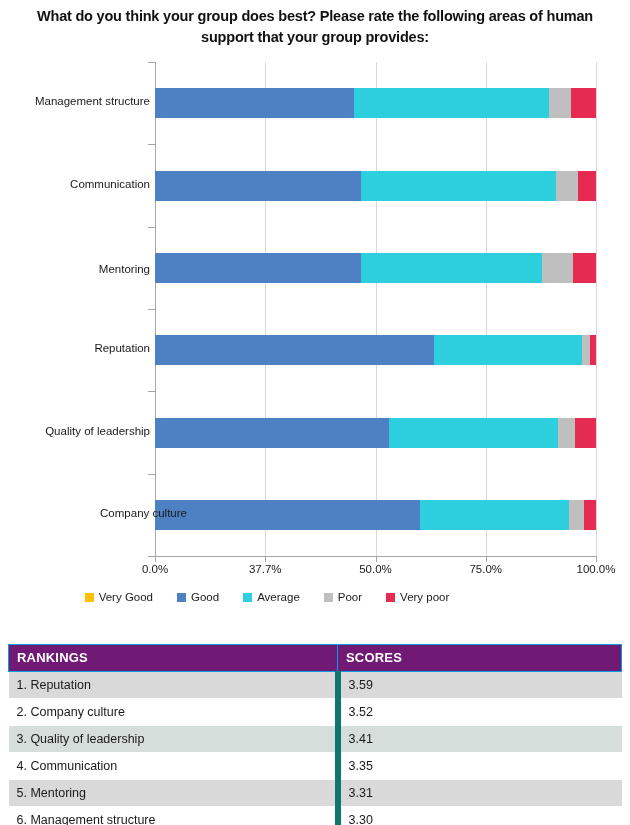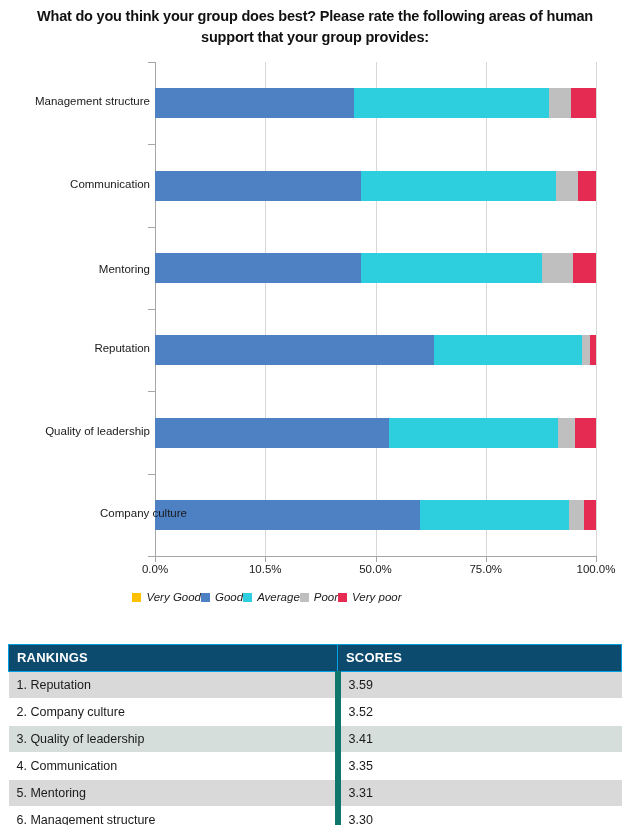--- a/index.html
+++ b/index.html
@@ -108,21 +108,21 @@
 
   
   #legend {
     position: absolute;
     left: 0;
     top: 591px;
     width: 534px;
     display: flex;
     justify-content: center;
     align-items: center;
-    font-style: italic;
+    gap: 24px;
   }
   .legend-item {
     display: flex;
     align-items: center;
     gap: 5px;
     font-size: 11.5px;
     color: #1a1a1a;
     white-space: nowrap;
   }
   .legend-swatch {
@@ -143,21 +143,21 @@
   }
   #rankings-table th,
   #rankings-table td {
     border: 1px solid #ffffff;
     padding: 4px 8px 5px 8px;
     text-align: left;
     height: 17px;
     vertical-align: middle;
   }
   #rankings-table thead th {
-    background: #0c4a6e;
+    background: #701a75;
     color: #ffffff;
     font-weight: bold;
     font-size: 13px;
     letter-spacing: 0.2px;
     border-color: #00a0e3;
   }
   #rankings-table td {
     border-top: 1px solid #ffffff;
     border-bottom: 1px solid #ffffff;
     border-left: none;
@@ -240,21 +240,21 @@
   <div id="labels-layer">
       <div class="cat-label-wrap" style="top: 37.1667px;">Management structure</div>
       <div class="cat-label-wrap" style="top: 119.5px;">Communication</div>
       <div class="cat-label-wrap" style="top: 205px;">Mentoring</div>
       <div class="cat-label-wrap" style="top: 284.167px;">Reputation</div>
       <div class="cat-label-wrap" style="top: 366.5px;">Quality of leadership</div>
       <div class="cat-label-wrap" style="top: 448.833px; padding-left: 37px;">Company culture</div>
     </div>
   <div id="xlabels-layer">
       <div class="x-tick-label" style="left: 155px;">0.0%</div>
-      <div class="x-tick-label" style="left: 265.25px;">10.5%</div>
+      <div class="x-tick-label" style="left: 265.25px;">37.7%</div>
       <div class="x-tick-label" style="left: 375.5px;">50.0%</div>
       <div class="x-tick-label" style="left: 485.75px;">75.0%</div>
       <div class="x-tick-label" style="left: 596px;">100.0%</div>
     </div>
 </div>
 
 <div id="legend">
     <div class="legend-item">
       <span class="legend-swatch" style="background: rgb(255, 192, 0);"></span>
       <span>Very Good</span>

